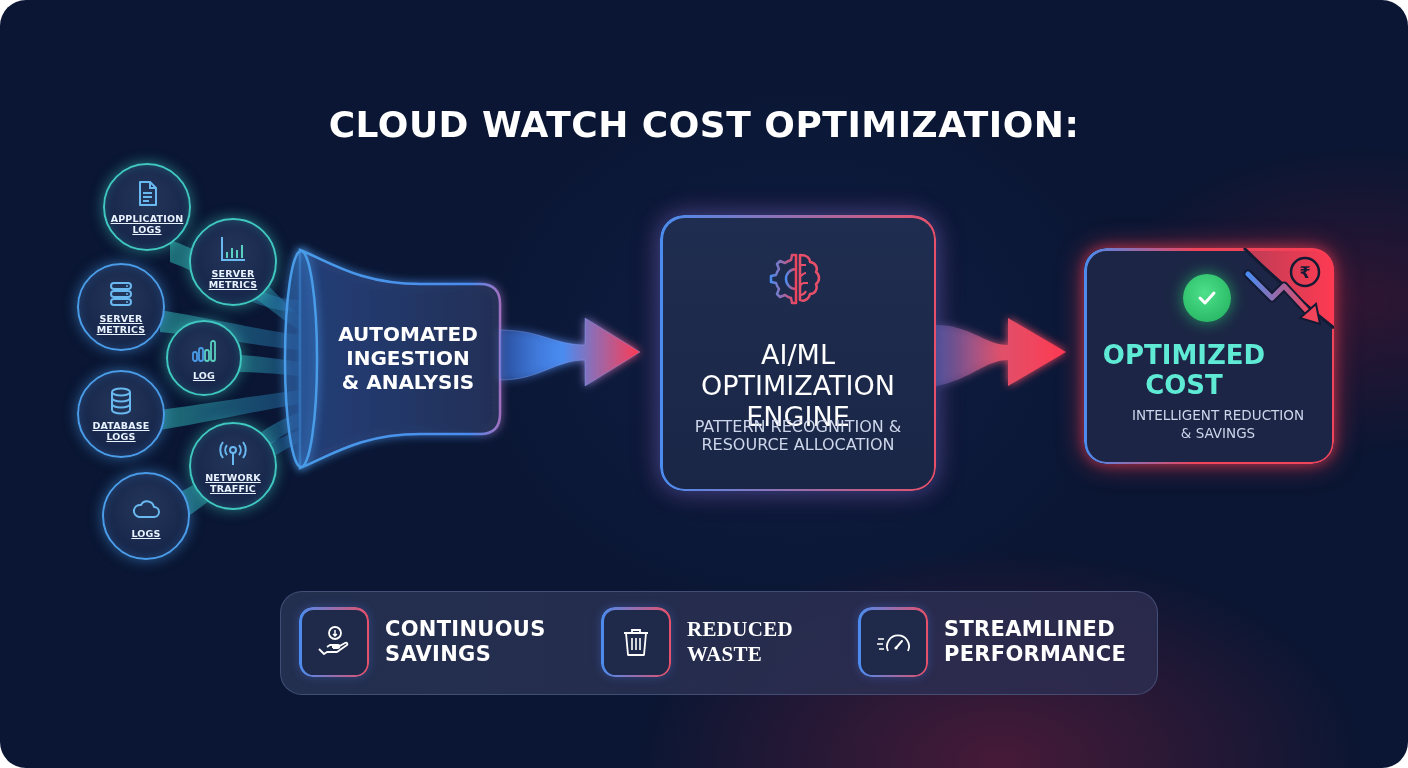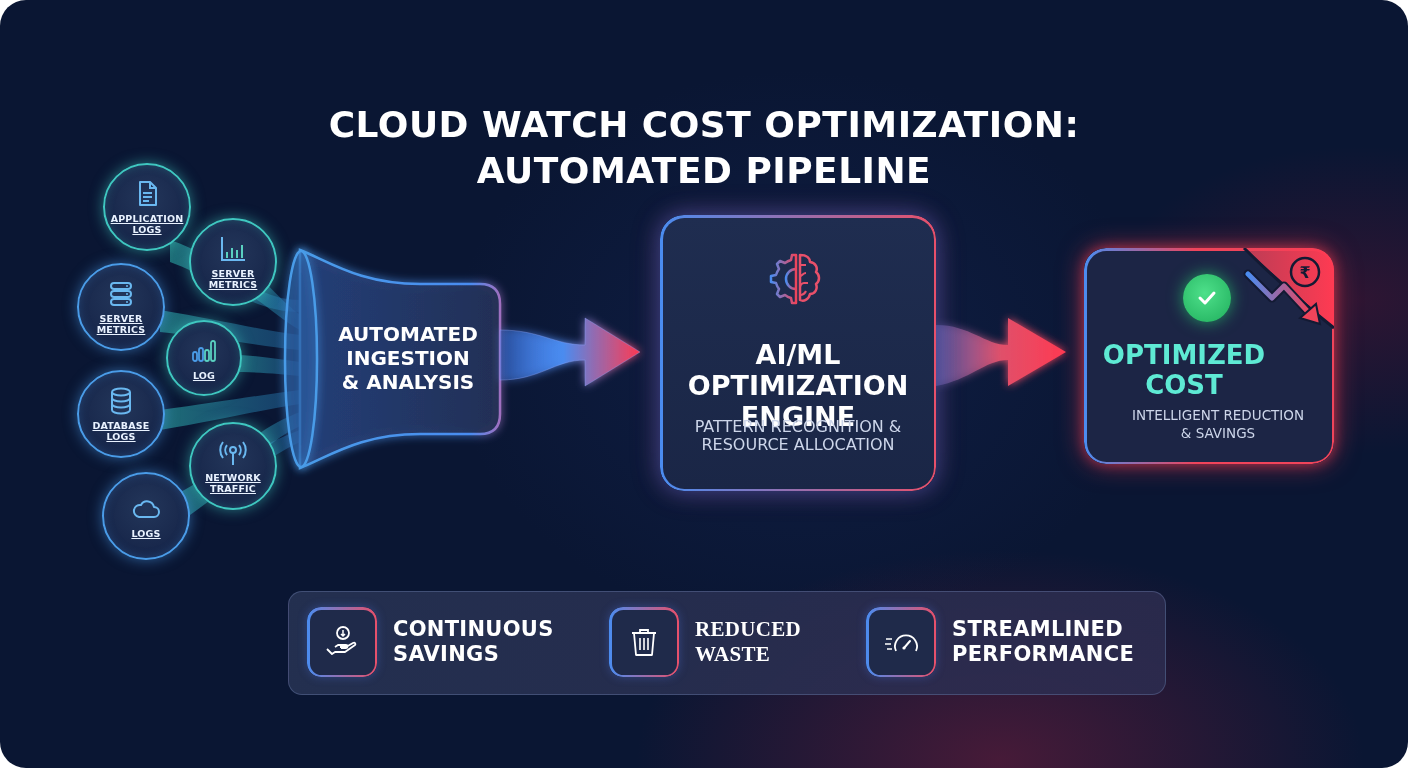--- a/index.html
+++ b/index.html
@@ -38,39 +38,39 @@
     background:linear-gradient(180deg, #1f2d50 0%, #1a2646 100%);
     box-shadow:0 0 22px rgba(70,110,230,0.45), 0 0 30px rgba(230,70,90,0.25);
   }
   .engine::before, .result::before, .chip-ico::before {
     content:""; position:absolute; inset:0; border-radius:inherit; padding:2.5px;
     background:linear-gradient(90deg, #4a8cf0, #e8506a);
     -webkit-mask:linear-gradient(#000 0 0) content-box, linear-gradient(#000 0 0);
     -webkit-mask-composite:xor; mask-composite:exclude;
   }
   .engine .brain { position:absolute; left:106px; top:32px; width:64px; height:64px; }
-  .engine .h { position:absolute; left:0; top:124px; width:276px; text-align:center; color:#fff; font-weight:bold; font-size:27px; line-height:31px; }
+  .engine .h { position:absolute; left:0; top:124px; width:276px; text-align:center; color:#fff; font-weight:normal; font-size:27px; line-height:31px; }
   .engine .s { position:absolute; left:0; top:203px; width:276px; text-align:center; color:#cdd6ea; font-size:16px; line-height:18px; }
 
   .result {
     position:absolute; left:1084px; top:248px; width:250px; height:216px; border-radius:22px;
     background:#1c2545;
     box-shadow:0 0 26px rgba(240,60,80,0.6), 0 0 12px rgba(240,60,80,0.5);
     overflow:hidden;
   }
   .result::before { background:linear-gradient(90deg, #4a8cf0 0%, #f0445a 45%, #f0445a 100%); }
   .result .corner { position:absolute; right:0; top:0; width:250px; height:216px; }
   .check { position:absolute; left:99px; top:26px; width:48px; height:48px; border-radius:50%;
     background:radial-gradient(circle at 45% 40%, #4ee08a, #1fae5c); box-shadow:0 0 16px rgba(40,200,110,0.7);
     display:flex; align-items:center; justify-content:center; }
   .result .h { position:absolute; left:0; top:92px; width:200px; text-align:center; color:#5eead4; font-weight:bold; font-size:26px; line-height:30px; }
   .result .s { position:absolute; left:0; top:158px; width:250px; text-align:center; color:#cdd6ea; font-size:13.5px; line-height:18px;padding-left:9px; }
 
   .benefits {
-    position:absolute; left:288px; top:591px; width:876px; height:102px; border-radius:14px;
+    position:absolute; left:280px; top:591px; width:876px; height:102px; border-radius:22px;
     background:linear-gradient(90deg, rgba(40,52,85,0.85), rgba(45,45,80,0.85));
     border:1.5px solid rgba(120,140,190,0.35);
   }
   .chip { position:absolute; top:14px; height:72px; display:flex; align-items:center; }
   .chip-ico {
     position:relative; width:70px; height:70px; border-radius:14px; background:#1f2a4a;
     box-shadow:0 0 10px rgba(80,120,230,0.35); display:flex; align-items:center; justify-content:center;
   }
   .chip-ico svg { width:38px; height:38px; }
   .chip-txt { margin-left:16px; color:#fff; font-weight:bold; font-size:21px; line-height:25px; letter-spacing:0.3px; }
@@ -125,21 +125,20 @@
     <path d="M300,250 C330,262 360,284 420,284 L480,284 Q500,284 500,304 L500,414 Q500,434 480,434 L420,434 C360,434 330,456 300,468 Z" fill="url(#funnelGrad)" stroke="url(#funnelStroke)" stroke-width="2.5" filter="url(#glow)"></path>
     <ellipse cx="301" cy="359" rx="16" ry="108" fill="#2a5aa0" fill-opacity="0.45" stroke="#4a9ce8" stroke-width="2.5" filter="url(#glow)"></ellipse>
 
     <path d="M500,330 C540,330 555,345 585,345 L585,318 L640,352 L585,386 L585,360 C555,360 540,380 500,380 Z" fill="url(#arrowGrad)" filter="url(#glow)" stroke="#8fa8ff" stroke-opacity="0.35" stroke-width="1"></path>
 
     <path d="M936,325 C970,325 985,345 1008,345 L1008,318 L1066,352 L1008,386 L1008,360 C985,360 970,380 936,386 Z" fill="url(#arrowGrad2)" filter="url(#glow)"></path>
   </svg>
 
   <div class="title">
     <div>CLOUD WATCH COST OPTIMIZATION:</div>
-    <div>AUTOMATED PIPELINE</div>
   </div>
 
   <div class="src" style="left:103px; top:163px;">
     <svg class="ico" viewBox="0 0 30 30">
       <path d="M8 3 h10 l6 6 v17 h-16 z" fill="none" stroke="#6ab8f0" stroke-width="2" stroke-linejoin="round"></path>
       <path d="M18 3 v6 h6" fill="none" stroke="#6ab8f0" stroke-width="2"></path>
       <path d="M11 14 h9 M11 18 h9 M11 22 h6" stroke="#6ab8f0" stroke-width="2"></path>
     </svg>
     <div class="lbl">
         <div>APPLICATION</div>

